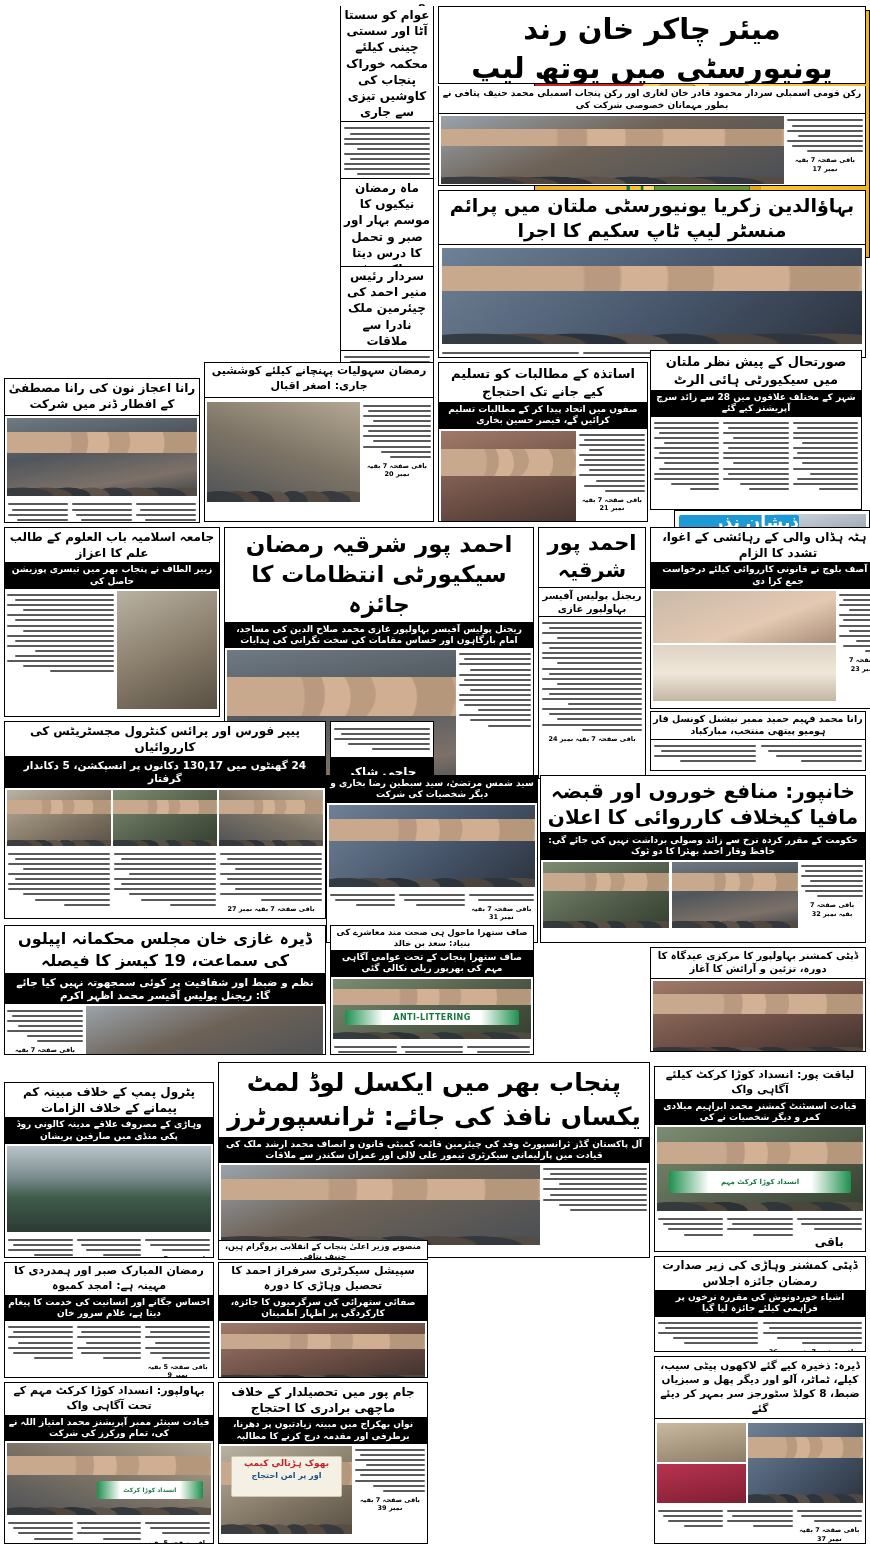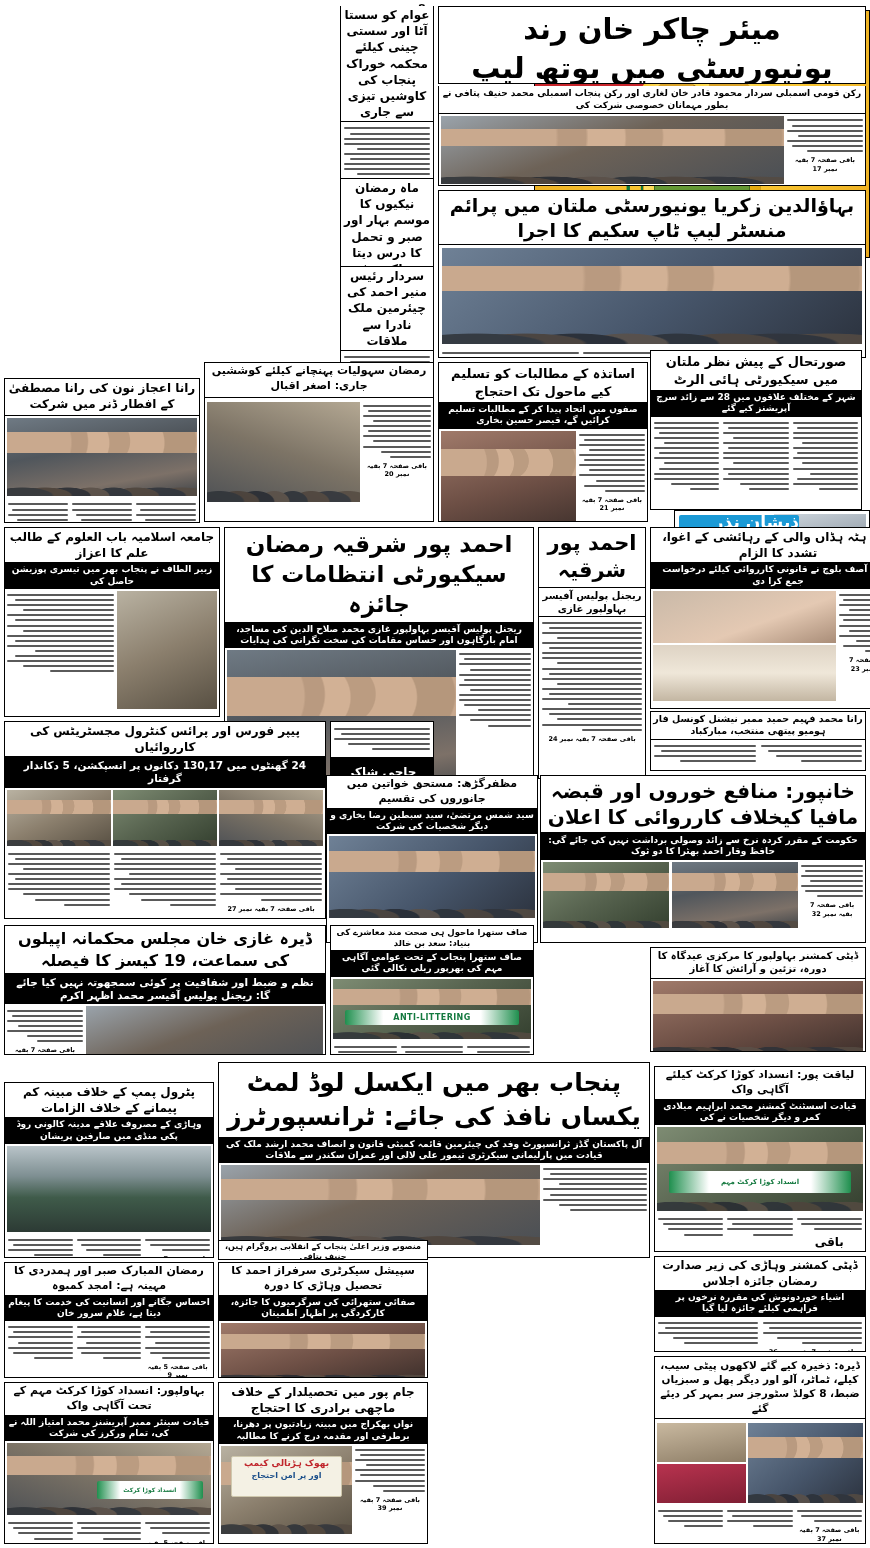--- a/index.html
+++ b/index.html
@@ -403,21 +403,21 @@
           <div class="ln s2"></div>
           <div class="ln s1"></div>
           <div class="ln s1"></div>
           <div class="ln s4"></div>
           <div class="ln s6"></div>
         </div>
     </div>
   </div>
 
   <div class="box" style="left:438px; top:362px; width:210px; height:160px;">
-    <div class="hl-med" style="font-size:13px;">اساتذہ کے مطالبات کو تسلیم کیے ماحول تک احتجاج</div>
+    <div class="hl-med" style="font-size:13px;">اساتذہ کے مطالبات کو تسلیم کیے جانے تک احتجاج</div>
     <div class="subbar sm">صفوں میں اتحاد پیدا کر کے مطالبات تسلیم کرائیں گے، قیصر حسین بخاری</div>
     <div style="display:flex; gap:3px; padding:2px;">
       <div style="width:66px;">
         <div class="ln s1"></div>
           <div class="ln s2"></div>
           <div class="ln s1"></div>
           <div class="ln s3"></div>
           <div class="ln s1"></div>
           <div class="ln s2"></div>
           <div class="ln s1"></div>
@@ -667,21 +667,20 @@
           <div class="ln s2"></div>
           <div class="ln s4"></div>
         <div class="hl-xs" style="font-size:6.5px;">باقی صفحہ 7 بقیہ نمبر 32</div>
       </div>
       <div class="photo ph-a ph-people ph-heads" style="flex:1; height:66px;"></div>
       <div class="photo ph-d ph-people ph-heads" style="flex:1; height:66px;"></div>
     </div>
   </div>
 
   <div class="box" style="left:326px; top:775px; width:212px; height:168px;">
-    <div class="hl-sm" style="font-size:11px;">مظفرگڑھ: مستحق خواتین میں جانوروں کی تقسیم</div>
     <div class="subbar sm">سید شمس مرتضیٰ، سید سبطین رضا بخاری و دیگر شخصیات کی شرکت</div>
     <div class="photo ph-f ph-people ph-heads" style="height:82px; margin:2px;"></div>
     <div class="body-txt cols3">
       <div>
           <div class="ln s1"></div>
           <div class="ln s3"></div>
         <div class="hl-xs" style="font-size:6.5px;">باقی صفحہ 7 بقیہ نمبر 31</div>
       </div>
       <div>
           <div class="ln s1"></div>

